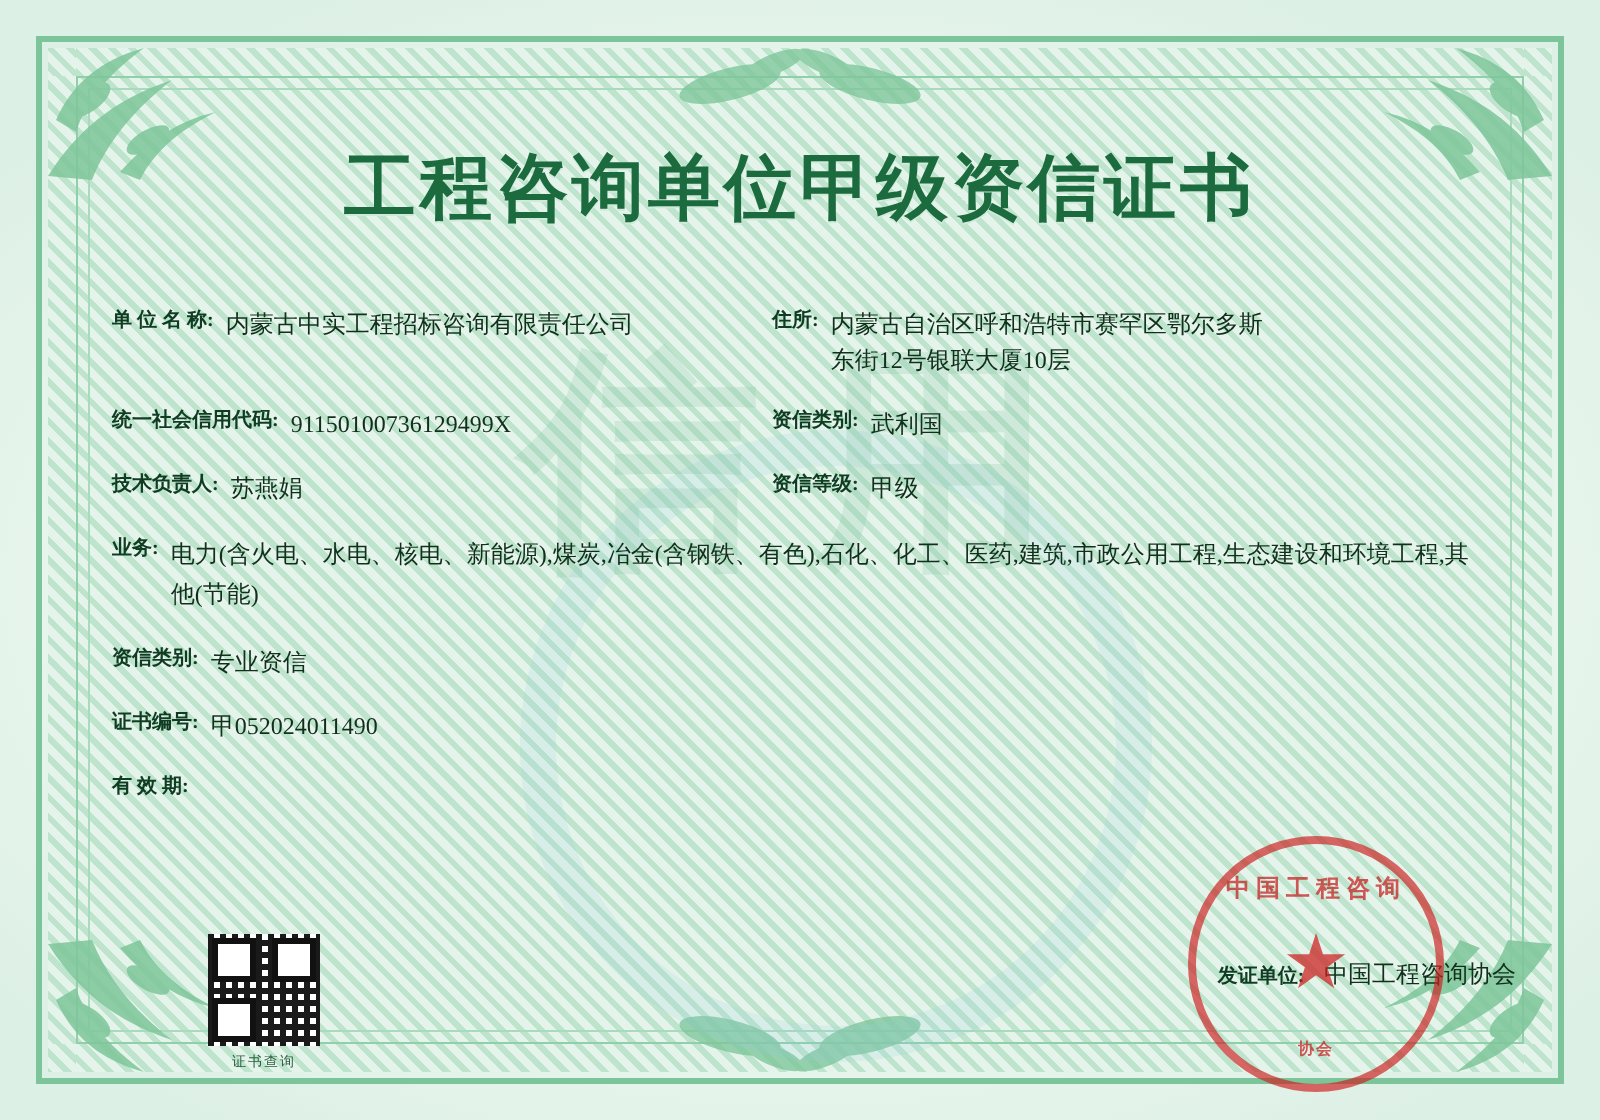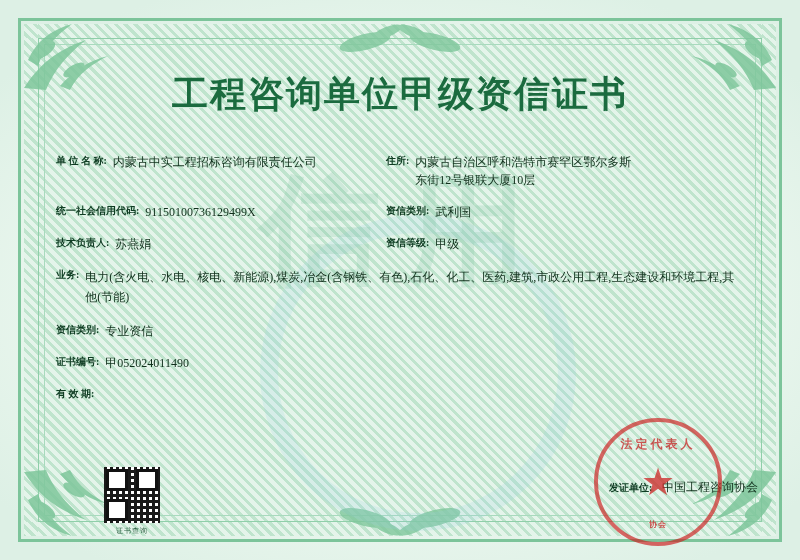--- a/index.html
+++ b/index.html
@@ -384,21 +384,21 @@
 
     </div>
   </div>
 
   <div class="issuer">
     <span class="label">发证单位:</span>
     <span class="value">中国工程咨询协会</span>
   </div>
 
   <div class="seal">
-    <div class="seal-text-top">法定代表人</div>
+    <div class="seal-text-top">中国工程咨询</div>
     <div class="seal-star">★</div>
     <div class="seal-text-bottom">协会</div>
   </div>
 
   <div class="qr-block">
     <div class="qr">
       <div class="qr-eye3"></div>
     </div>
     <div class="qr-caption">证书查询</div>
   </div>

